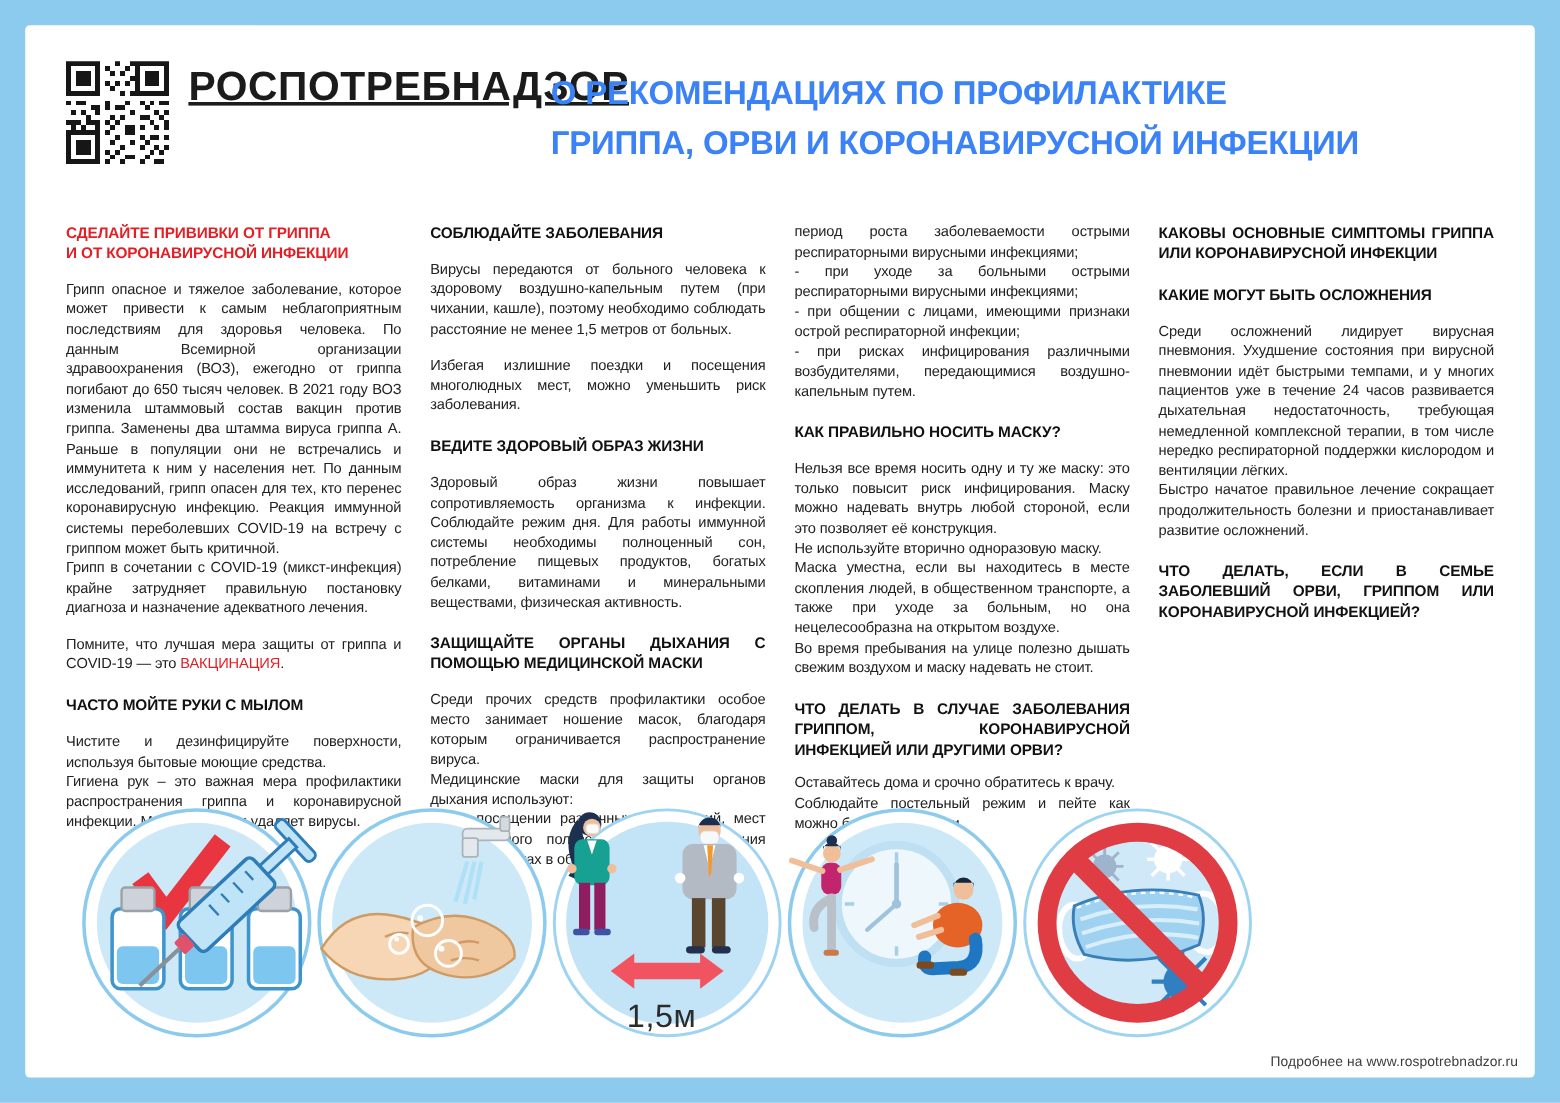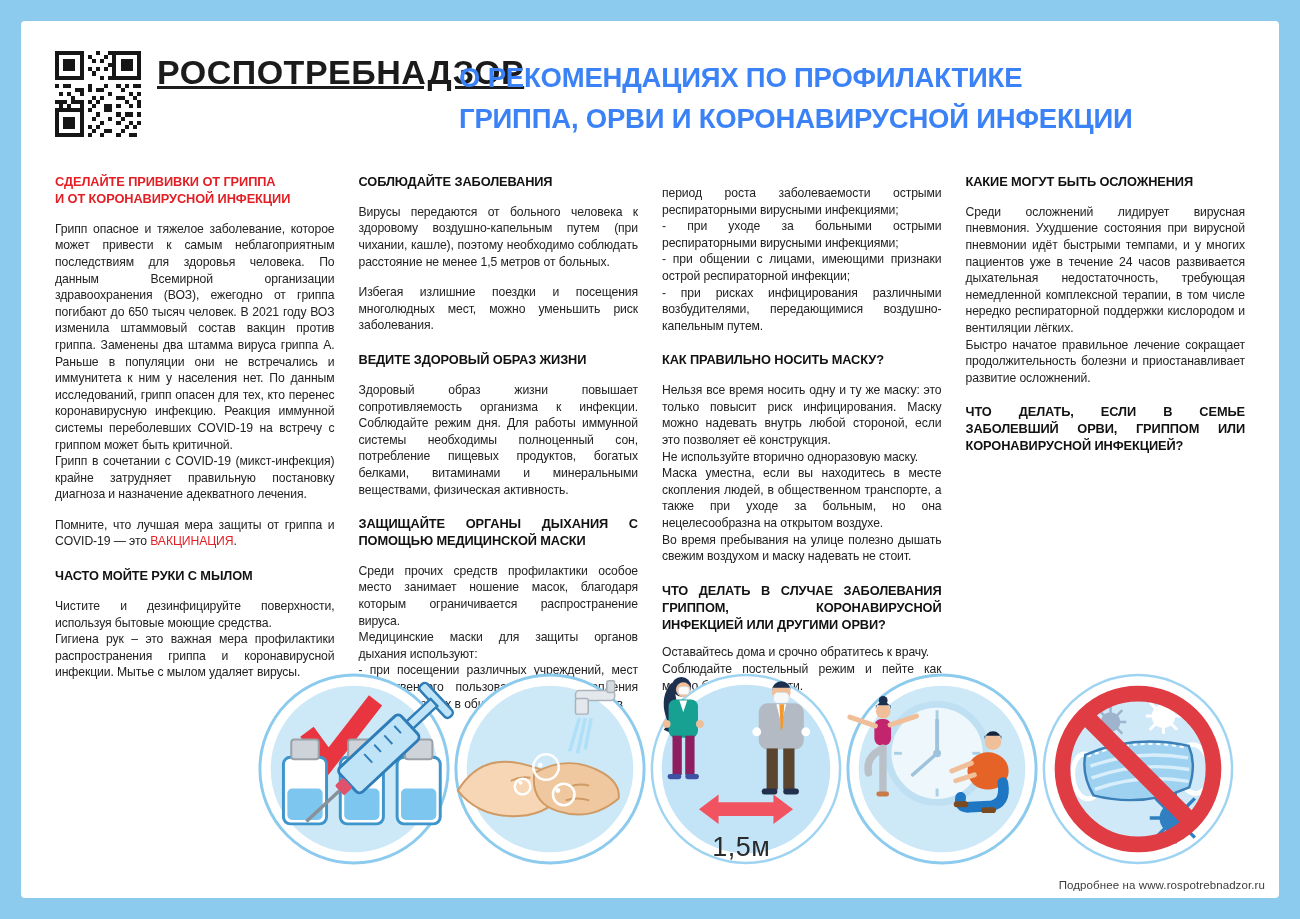--- a/index.html
+++ b/index.html
@@ -26,32 +26,32 @@
   }
   
   .cols{
     position:absolute;top:153px;left:34px;width:1190px;
     display:grid;grid-template-columns:repeat(4,1fr);column-gap:24px;
   }
   .col h3{
     margin:18px 0 13px;font-size:12.8px;font-weight:700;line-height:1.32;
     letter-spacing:-.1px;text-align:justify;white-space:pre-line;color:#111;
   }
-  .col h3:first-child{margin-top:0;}
+  .col h3:first-child{margin-top:12px;}
   .col h3.red{color:#e31e24;}
   .col h3.tight{margin-bottom:3px;}
   .col p{
     margin:11px 0 14px;font-size:12.2px;line-height:1.36;text-align:justify;
     white-space:pre-line;letter-spacing:-.1px;color:#222;
   }
   .em-red{color:#e31e24;}
   
   .illos{
     position:absolute;top:650px;left:45px;width:1170px;height:200px;
-    display:flex;justify-content:flex-end;align-items:flex-start;
+    display:flex;justify-content:flex-start;align-items:flex-start;
   }
   .illo{width:196px;height:196px;position:relative;}
   .illo svg{overflow:visible;display:block;}
   .distance-label{
     position:absolute;left:50%;bottom:4px;transform:translateX(-58%);
     font-size:27px;color:#2b2b2b;letter-spacing:.5px;
   }
   
   .footer{
     position:absolute;right:14px;bottom:7px;font-size:11.5px;color:#3c3c3c;letter-spacing:.1px;
@@ -121,20 +121,21 @@
       <p>Нельзя все время носить одну и ту же маску: это только повысит риск инфицирования. Маску можно надевать внутрь любой стороной, если это позволяет её конструкция.
 Не используйте вторично одноразовую маску.
 Маска уместна, если вы находитесь в месте скопления людей, в общественном транспорте, а также при уходе за больным, но она нецелесообразна на открытом воздухе.
 Во время пребывания на улице полезно дышать свежим воздухом и маску надевать не стоит.</p>
       <h3 class="tight">ЧТО ДЕЛАТЬ В СЛУЧАЕ ЗАБОЛЕВАНИЯ ГРИППОМ, КОРОНАВИРУСНОЙ ИНФЕКЦИЕЙ ИЛИ ДРУГИМИ ОРВИ?</h3>
       <p>Оставайтесь дома и срочно обратитесь к врачу.
 Соблюдайте постельный режим и пейте как можно больше жидкости.</p>
     </div>
 
     <div class="col">
+      <h3>КАКОВЫ ОСНОВНЫЕ СИМПТОМЫ ГРИППА ИЛИ КОРОНАВИРУСНОЙ ИНФЕКЦИИ</h3>
       <h3>КАКИЕ МОГУТ БЫТЬ ОСЛОЖНЕНИЯ</h3>
       <p>Среди осложнений лидирует вирусная пневмония. Ухудшение состояния при вирусной пневмонии идёт быстрыми темпами, и у многих пациентов уже в течение 24 часов развивается дыхательная недостаточность, требующая немедленной комплексной терапии, в том числе нередко респираторной поддержки кислородом и вентиляции лёгких.
 Быстро начатое правильное лечение сокращает продолжительность болезни и приостанавливает развитие осложнений.</p>
       <h3>ЧТО ДЕЛАТЬ, ЕСЛИ В СЕМЬЕ ЗАБОЛЕВШИЙ ОРВИ, ГРИППОМ ИЛИ КОРОНАВИРУСНОЙ ИНФЕКЦИЕЙ?</h3>
     </div>
   </div>
 
   <div class="illos">
 
     <div class="illo">

